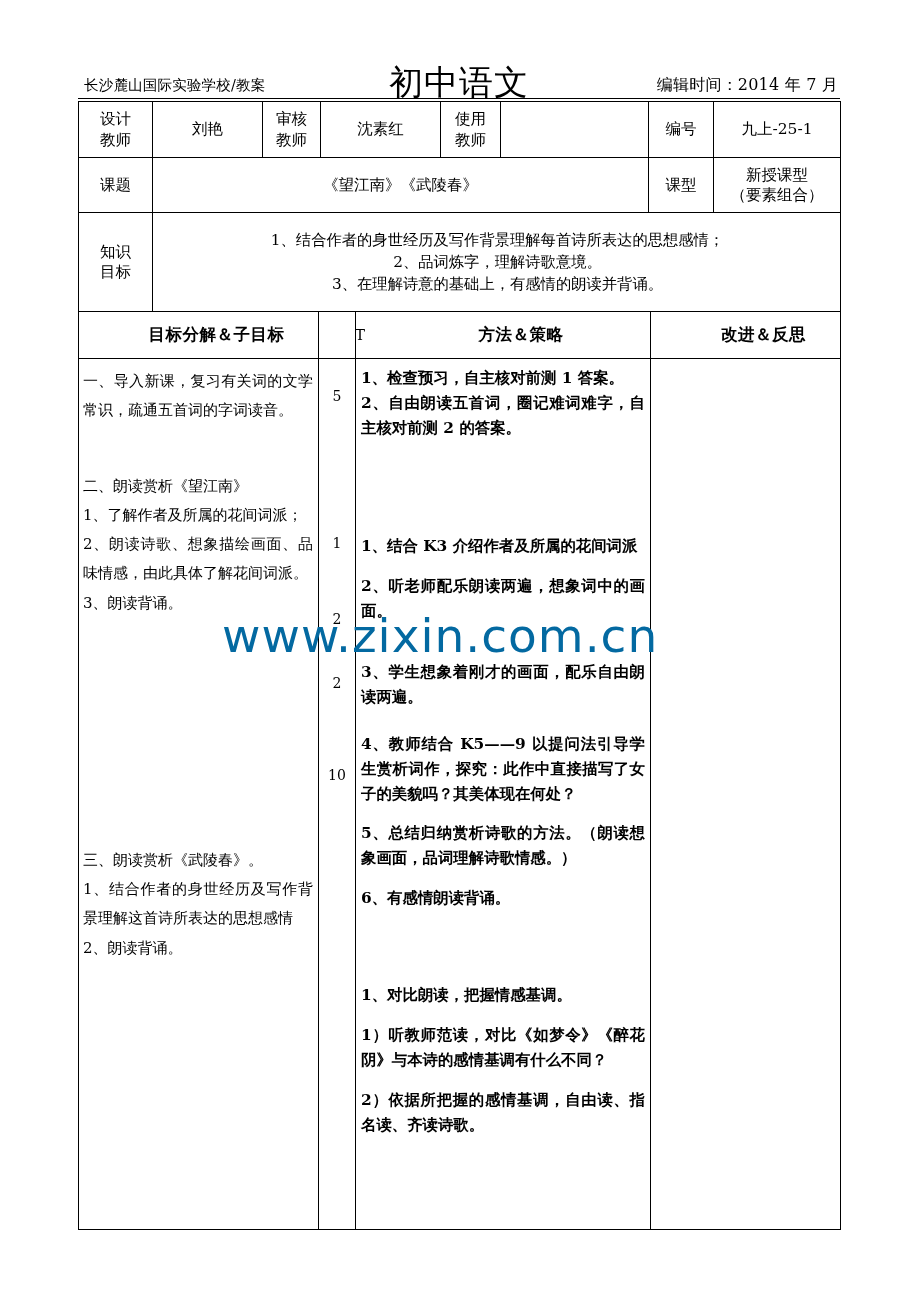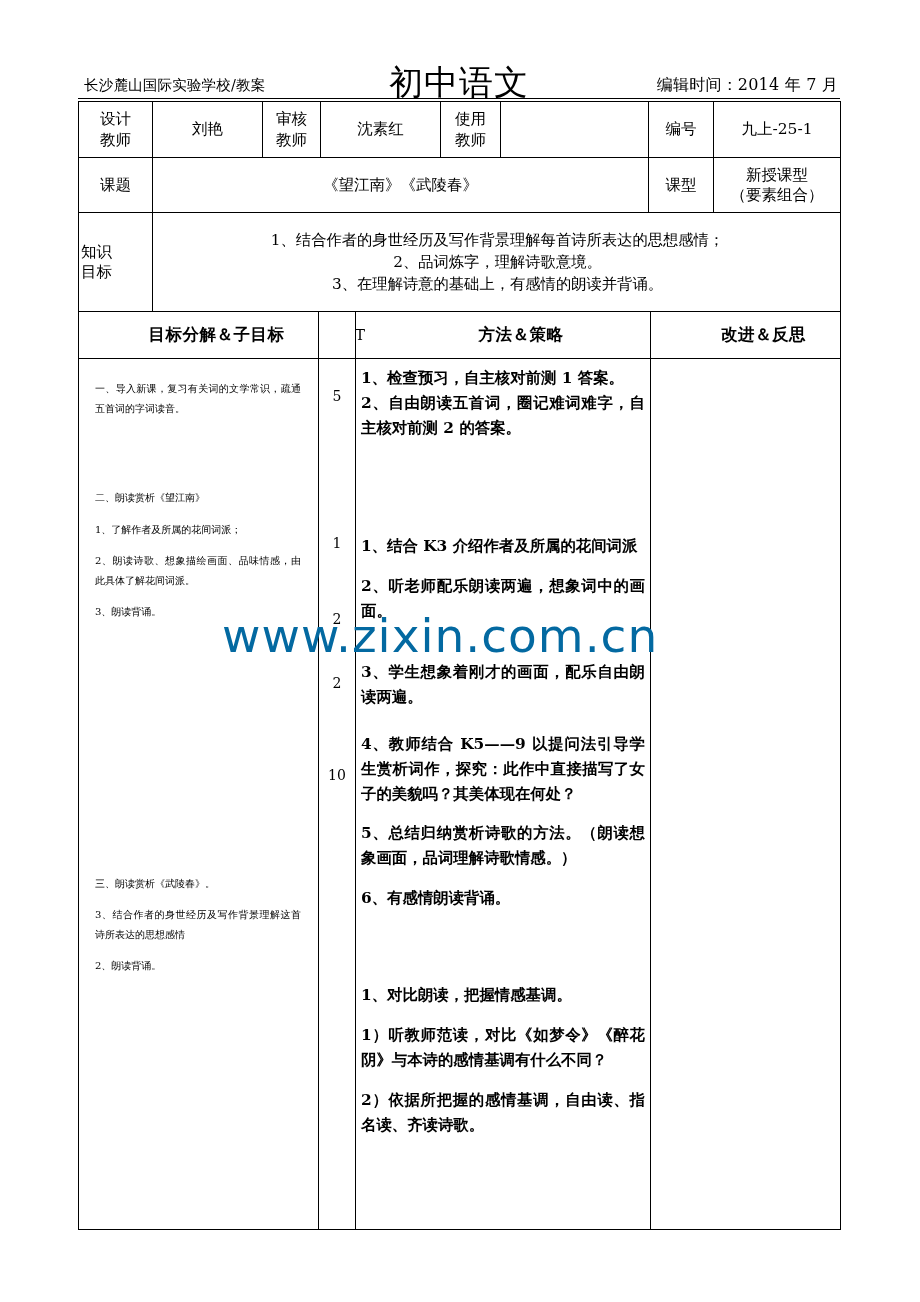--- a/index.html
+++ b/index.html
@@ -104,21 +104,21 @@
     display: block;
     line-height: 1.25;
     padding: 6px 2px;
     font-size: 15.5px;
   }
 
   .r-design { height: 56px; padding-left: 40px; }
   .r-topic  { height: 55px; }
   .r-goal   { height: 99px; }
 
-  #info-table td.goal-label { text-align: left; }
+  #info-table td.goal-label { text-align: center; }
   #info-table td.goal-body {
     text-align: center;
     vertical-align: middle;
     padding: 4px 4px 4px 6px;
   }
   .goal-body p {
     margin: 0;
     font-size: 15.3px;
     line-height: 1.46;
     white-space: nowrap;
@@ -158,22 +158,22 @@
   td.col-method  { width: 295px; }
   td.col-reflect { width: 190px; }
 
   .body-row td { height: 870px; }
 
   .flow {
     position: relative;
     padding: 8px 5px 0 4px;
   }
   .flow p {
-    margin: 12px;
-    font-size: 10px;
+    margin: 0;
+    font-size: 15px;
     line-height: 1.95;
     text-align: justify;
     text-justify: inter-ideograph;
   }
   .gap-lg { height: 46px; }
 
   
   .tcol {
     position: relative;
     height: 100%;
@@ -294,21 +294,21 @@
       <td class="col-goals">
         <div class="flow">
           <p>一、导入新课，复习有关词的文学常识，疏通五首词的字词读音。</p>
           <div class="gap-lg"></div>
           <p>二、朗读赏析《望江南》</p>
           <p>1、了解作者及所属的花间词派；</p>
           <p>2、朗读诗歌、想象描绘画面、品味情感，由此具体了解花间词派。</p>
           <p>3、朗读背诵。</p>
           <div style="height:228px"></div>
           <p>三、朗读赏析《武陵春》。</p>
-          <p>3、结合作者的身世经历及写作背景理解这首诗所表达的思想感情</p>
+          <p>1、结合作者的身世经历及写作背景理解这首诗所表达的思想感情</p>
           <p>2、朗读背诵。</p>
         </div>
       </td>
 
       <td class="col-time">
         <div class="tcol">
           <span class="tmark" style="top:28px">5</span>
           <span class="tmark" style="top:175px">1</span>
           <span class="tmark" style="top:251px">2</span>
           <span class="tmark" style="top:315px">2</span>

